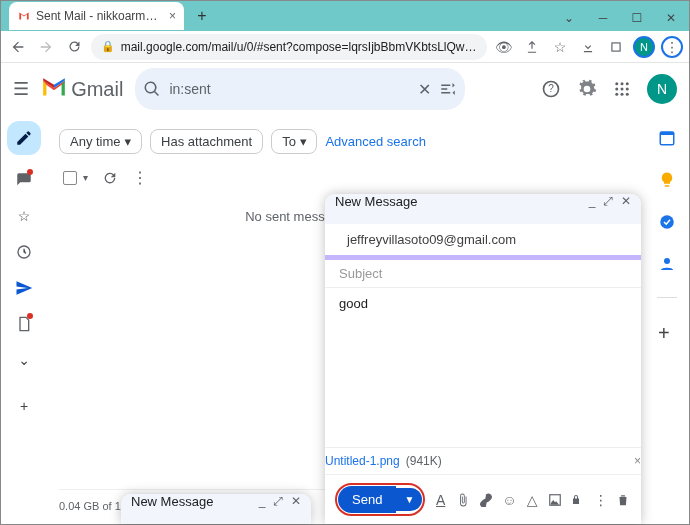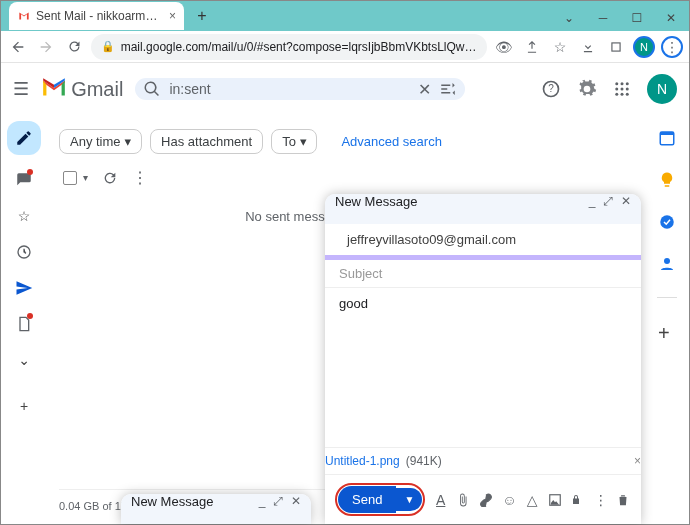--- a/index.html
+++ b/index.html
@@ -19,35 +19,35 @@
 .urlbox{flex:1;height:26px;background:#f1f3f4;border-radius:13px;display:flex;align-items:center;padding:0 10px;gap:6px;overflow:hidden}
 .urlbox .lock{color:#5f6368;font-size:11px}
 .urlbox .url{font-size:12px;color:#202124;white-space:nowrap;overflow:hidden;text-overflow:ellipsis}
 .profile{width:22px;height:22px;border-radius:50%;background:#009688;color:#fff;display:flex;align-items:center;justify-content:center;font-size:11px;border:2px solid #1a73e8}
 .menu3{border:2px solid #1a73e8;border-radius:50%}
 .app{flex:1;display:flex;flex-direction:column;position:relative;background:#fff}
 .topbar{height:52px;display:flex;align-items:center;padding:0 12px;gap:12px}
 .ham{font-size:18px;color:#5f6368}
 .logo{display:flex;gap:4px}
 .logo .m{font-family:"Product Sans",Arial;font-size:20px;color:#5f6368}
-.search{flex:0 0 330px;height:22px;background:#eaf1fb;border-radius:19px;display:flex;align-items:center;padding:0 8px;gap:8px}
+.search{flex:0 0 330px;height:42px;background:#eaf1fb;border-radius:19px;display:flex;align-items:center;padding:0 8px;gap:8px}
 .search .si{color:#5f6368}
 .search .st{font-size:14px;color:#5f6368;flex:1}
 .search .xi{color:#5f6368}
 .barend{margin-left:auto;display:flex;gap:16px;align-items:center;color:#5f6368}
 .nbadge{width:30px;height:30px;border-radius:50%;background:#009688;color:#fff;display:flex;align-items:center;justify-content:center;font-size:14px}
 .mainrow{flex:1;display:flex;min-height:0}
 .rail{width:46px;display:flex;flex-direction:column;align-items:center;gap:14px;padding-top:6px}
 .compose{width:34px;height:34px;border-radius:12px;background:#c2e7ff;display:flex;align-items:center;justify-content:center}
 .railic{position:relative;width:22px;height:22px;display:flex;align-items:center;justify-content:center;color:#444;font-size:14px}
 .red::after{content:"";position:absolute;top:0;right:2px;width:6px;height:6px;background:#d93025;border-radius:50%}
 .content{flex:1;background:#fff;border-radius:14px;margin-right:44px;padding:8px 12px;display:flex;flex-direction:column;overflow:hidden}
 .filters{display:flex;gap:8px;align-items:center;padding:6px 0}
 .chip{border:1px solid #ccc;border-radius:8px;padding:4px 10px;font-size:13px;color:#3c4043;display:flex;align-items:center;gap:4px}
-.adv{color:#1a73e8;font-size:13px;margin-left:16px}
+.adv{color:#1a73e8;font-size:13px;margin-left:0}
 .listhead{display:flex;align-items:center;gap:14px;padding:8px 4px;color:#5f6368}
 .cbx{width:14px;height:14px;border:1.5px solid #888;border-radius:2px}
 .empty{text-align:center;color:#5f6368;font-size:13px;margin-top:14px}
 .empty a{color:#1a73e8}
 .spacer{flex:1}
 .hr{height:1px;background:#eee;margin:6px 0}
 .foot{display:flex;align-items:center;gap:6px;color:#5f6368;font-size:11px;padding:4px 0}
 .foot .right{margin-left:auto}
 .rpanel{position:absolute;right:0;top:56px;width:44px;display:flex;flex-direction:column;gap:24px;align-items:center;padding-top:10px}
 .rpanel .ric{width:18px;height:18px;color:#5f6368}

